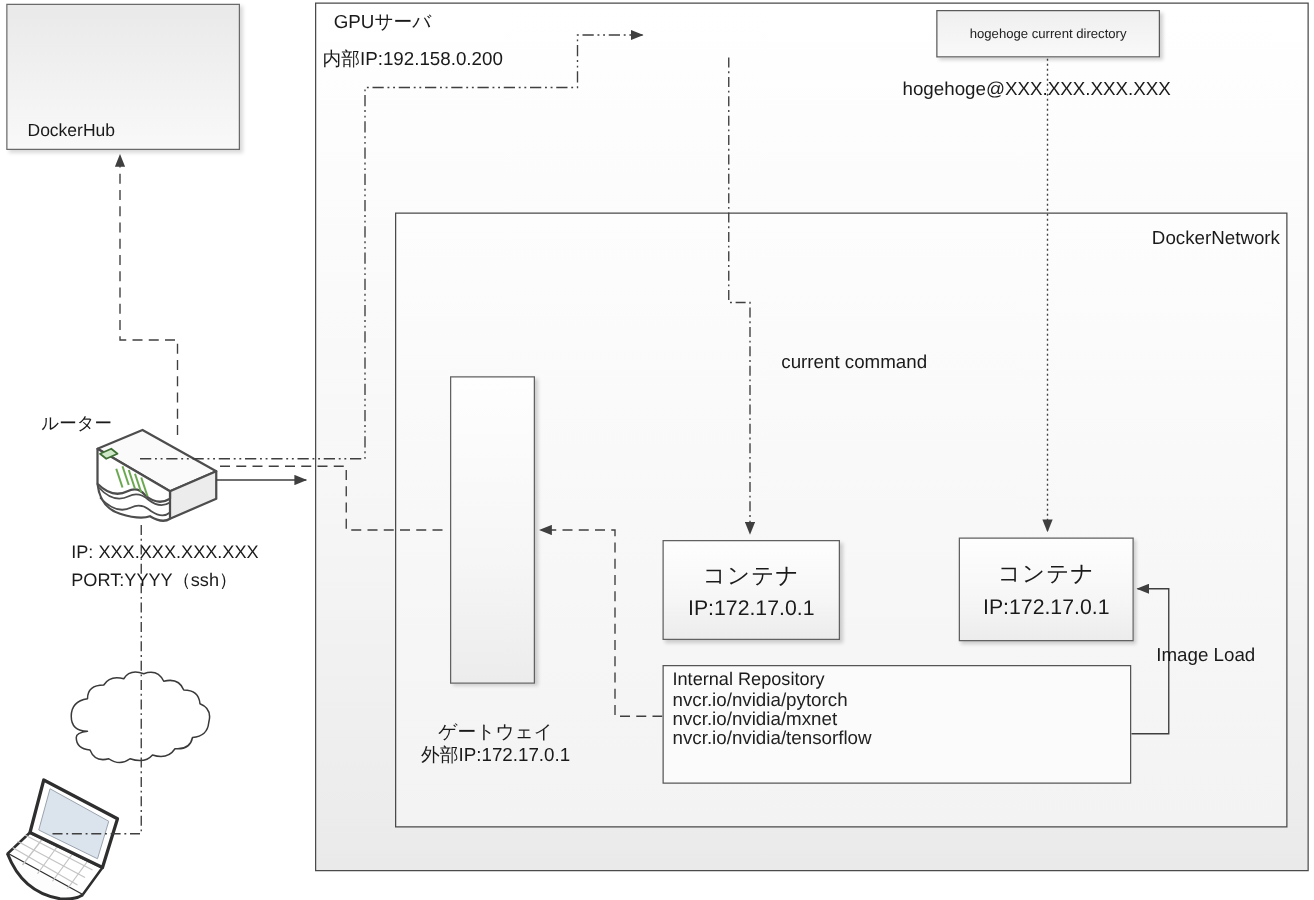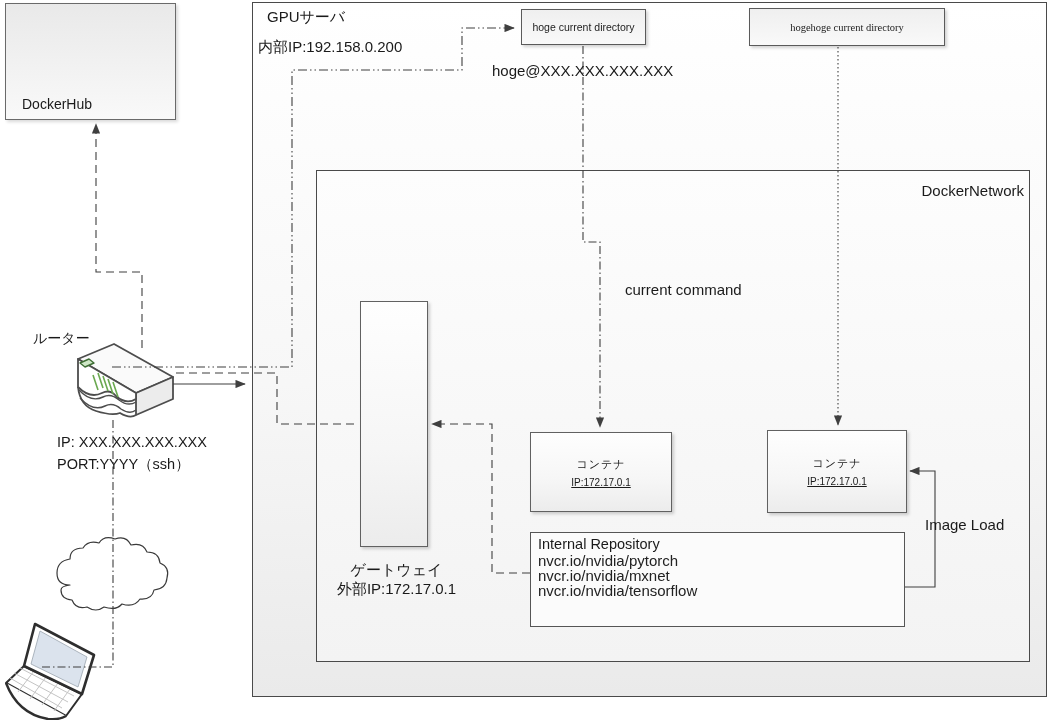--- a/index.html
+++ b/index.html
@@ -33,25 +33,25 @@
   }
   .repo{
     border:1.1px solid #555;
     background:#fbfbfb;
   }
   .lbl{position:absolute;white-space:nowrap;}
   .t15{font-size:15px;}
   .t14{font-size:14px;}
   .small-dir{display:flex;align-items:center;justify-content:center;font-size:10.5px;color:#222;}
   .container-node{display:flex;flex-direction:column;align-items:center;justify-content:center;gap:5px;}
-  .container-title{font-size:11px;letter-spacing:1px;}
-  .container-ip{font-size:10px;text-decoration:underline;}
+  .container-title{font-size:18px;letter-spacing:1px;}
+  .container-ip{font-size:17px;}
   .repo-title{font-size:14.5px;line-height:18px;}
   .repo-item{font-size:15px;line-height:15px;color:#222;}
-  .gw-label{position:absolute;text-align:center;font-size:15px;line-height:19px;}
+  .gw-label{position:absolute;text-align:center;font-size:15px;line-height:19px;margin-top:16px;}
   svg{position:absolute;left:0;top:0;}
 </style>
 </head>
 <body>
 
 <div class="stage">
 
   <div class="box frame-gpu" style="left:252px;top:2px;width:795px;height:695px;"></div>
   <div class="box frame-dn" style="left:316px;top:170px;width:714px;height:492px;"></div>
 
@@ -121,35 +121,32 @@
       <path d="M583,46 L583,242 L600,242 L600,427" stroke-dasharray="8 3 1.5 3" marker-end="url(#arr)"></path>
 
       <path d="M838,47 L838,425" stroke-dasharray="1.6 2.4" marker-end="url(#arr)"></path>
 
       <path d="M905,587 L935,587 L935,471 L910,471" marker-end="url(#arr)"></path>
 
       <path d="M113,420 L113,667 L42,667" stroke-dasharray="8 3 1.5 3"></path>
     </g>
   </svg>
 
-  <div class="box hub" style="left:5px;top:3px;width:171px;height:117px;">
+  <div class="box hub" style="left:5px;top:3px;width:187px;height:117px;">
     <div class="lbl t14" style="left:16px;bottom:7px;">DockerHub</div>
   </div>
 
   <div class="lbl t15" style="left:267px;top:8px;">GPUサーバ</div>
   <div class="lbl t15" style="left:258px;top:38px;">内部IP:192.158.0.200</div>
 
-  <div class="box node-flat small-dir" style="left:521px;top:9px;width:125px;height:36px;">
-    <span>hoge current directory</span>
-  </div>
-  <div class="box node-flat small-dir" style="left:749px;top:8px;width:196px;height:38px;font-family:Liberation Serif, serif;">
+  <div class="box node-flat small-dir" style="left:749px;top:8px;width:179px;height:38px;">
     <span>hogehoge current directory</span>
   </div>
 
-  <div class="lbl t15" style="left:492px;top:62px;">hoge@XXX.XXX.XXX.XXX</div>
+  <div class="lbl t15" style="left:722px;top:63px;">hogehoge@XXX.XXX.XXX.XXX</div>
 
   <div class="lbl t15" style="right:27px;top:182px;">DockerNetwork</div>
 
   <div class="lbl t15" style="left:625px;top:281px;">current command</div>
 
   <div class="box node" style="left:360px;top:301px;width:68px;height:246px;"></div>
   <div class="gw-label" style="left:319px;top:560px;width:155px;">
     <div>ゲートウェイ</div>
     <div>外部IP:172.17.0.1</div>
   </div>

